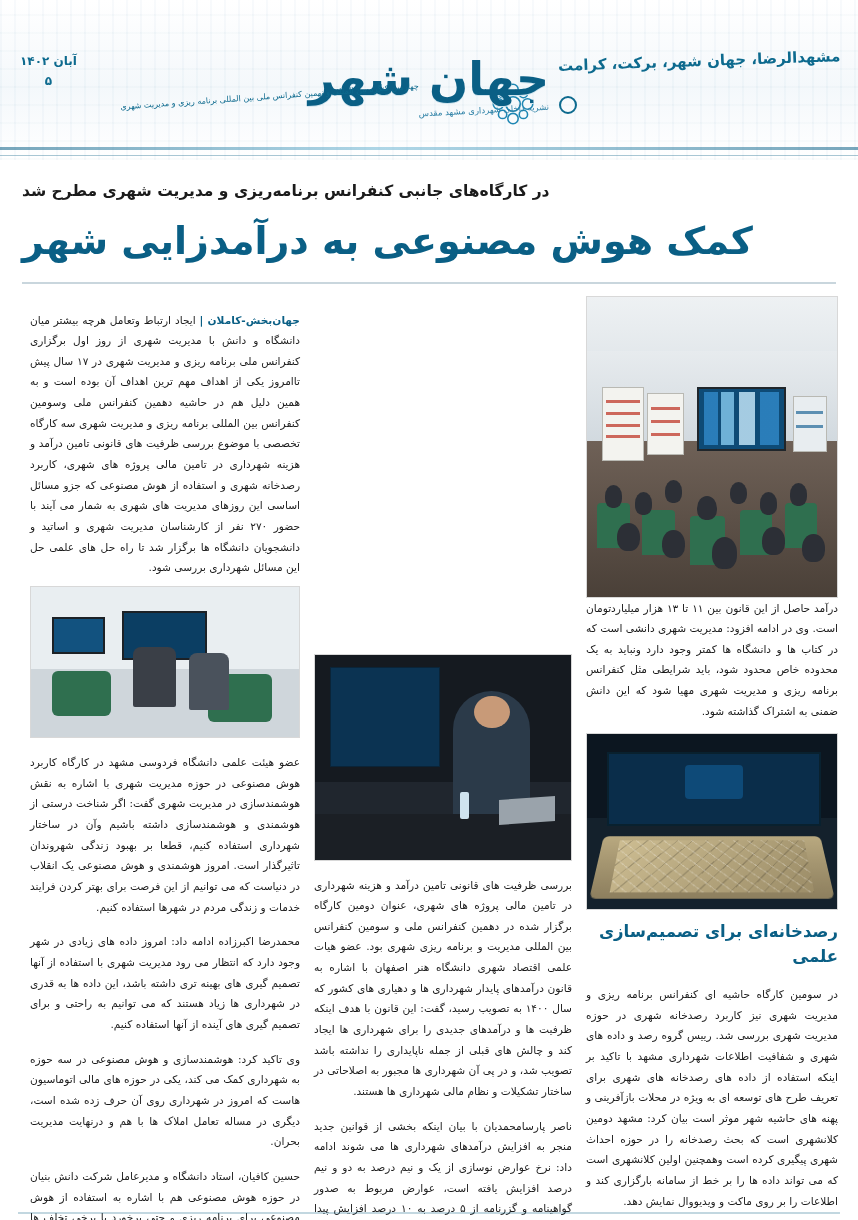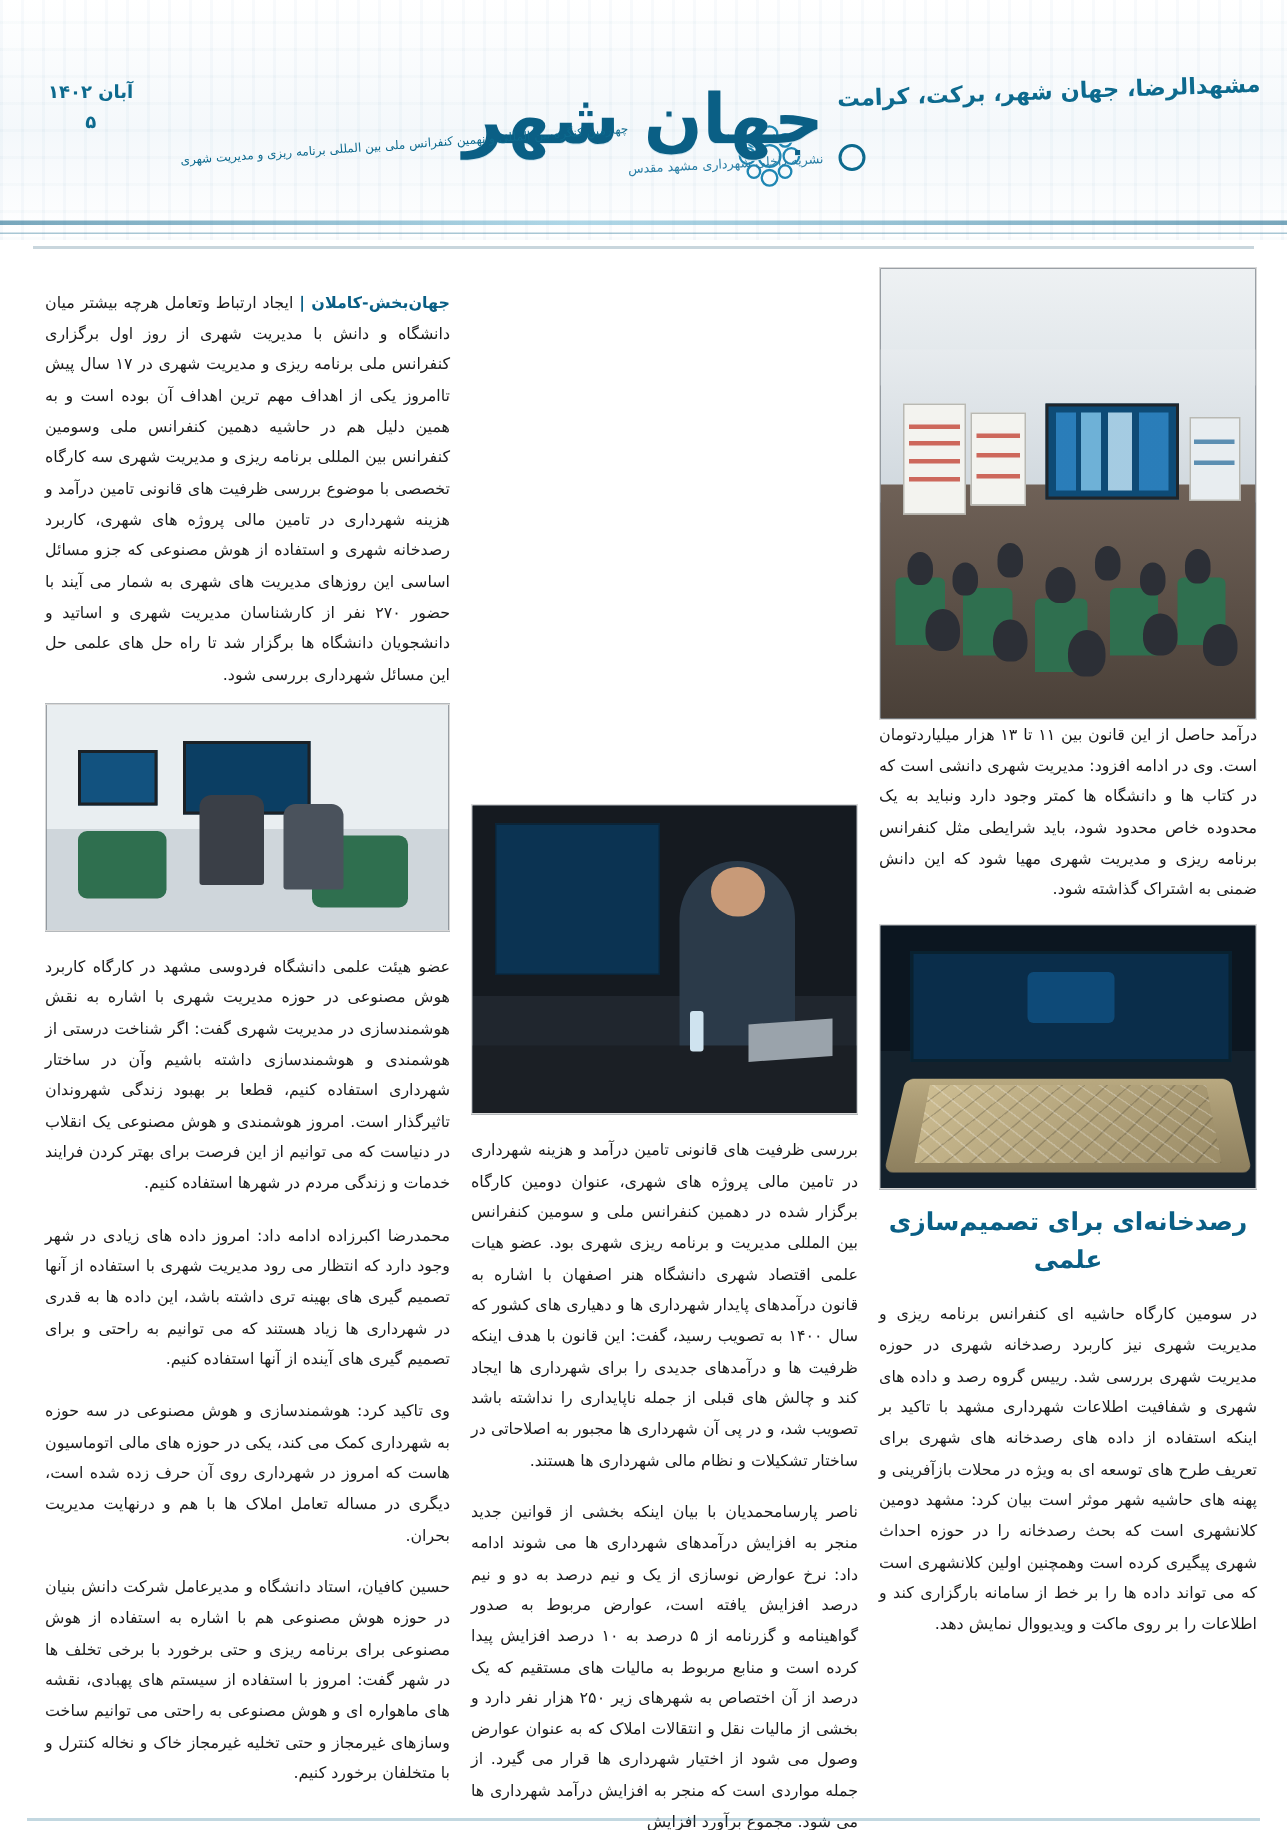--- a/index.html
+++ b/index.html
@@ -50,21 +50,21 @@
   .mast-flower{
     position:absolute;left:50%;margin-left:58px;top:78px;
     width:52px;height:52px;
   }
   .mast-dot{
     position:absolute;left:50%;margin-left:130px;top:96px;
     width:14px;height:14px;border-radius:50%;
     border:2px solid #0d6a8e;
   }
   .mast-left-block{
-    position:absolute;left:20px;top:52px;text-align:center;line-height:1.5;margin-left:12px;
+    position:absolute;left:20px;top:52px;text-align:center;line-height:1.5;
   }
   .mast-date{font-size:12px;color:#0d6a8e;font-weight:bold;}
   .mast-issue{font-size:12px;color:#0d6a8e;font-weight:bold;margin-top:2px;}
   .mast-event{
     position:absolute;left:120px;top:92px;font-size:8px;color:#0d6a8e;
     transform:rotate(-4deg);white-space:nowrap;
   }
   .mast-rule{
     position:absolute;left:0;right:0;bottom:10px;height:3px;
     background:linear-gradient(90deg,#0a5f85,#6fb7d4 45%,#0a5f85);
@@ -111,21 +111,21 @@
 
   .sec-title{
     color:#0a5f85;font-weight:bold;font-size:16.5px;
     margin:10px 0 8px 0;text-align:right;line-height:1.5;
   }
   .sec-title.blue-sq::before{
     content:"";display:inline-block;width:9px;height:9px;
     background:#0a5f85;margin-left:6px;transform:rotate(45deg);
     vertical-align:middle;
   }
-  .sec-title.center{text-align:center;}
+  .sec-title.center{}
 
   
   .photo{
     position:relative;border:1px solid #d8d8d8;overflow:hidden;background:#243240;
   }
   .ph-conf{height:300px;}
   .ph-office{height:150px;}
   .ph-speaker{height:205px;}
   .ph-map{height:175px;}
 
@@ -209,20 +209,24 @@
         <div class="mast-date">آبان ۱۴۰۲</div>
         <div class="mast-issue">۵</div>
       </div>
       <div class="mast-event">چهارمین کنگره بین المللی و نهمین کنفرانس ملی بین المللی برنامه ریزی و مدیریت شهری</div>
 
       <div class="mast-rule"></div>
       <div class="mast-rule2"></div>
     </div>
   </div>
 
+  <div class="headline-block">
+    <div class="kicker">در کارگاه‌های جانبی کنفرانس برنامه‌ریزی و مدیریت شهری مطرح شد</div>
+    <div class="headline">کمک هوش مصنوعی به درآمدزایی شهر</div>
+  </div>
   <div class="hr-main"></div>
 
   <div class="content">
 
     <div class="col col-right">
 
       <div class="photo ph-conf">
         <div class="scene">
           <div class="s-ceiling"></div>
           <div class="s-wall"></div>

